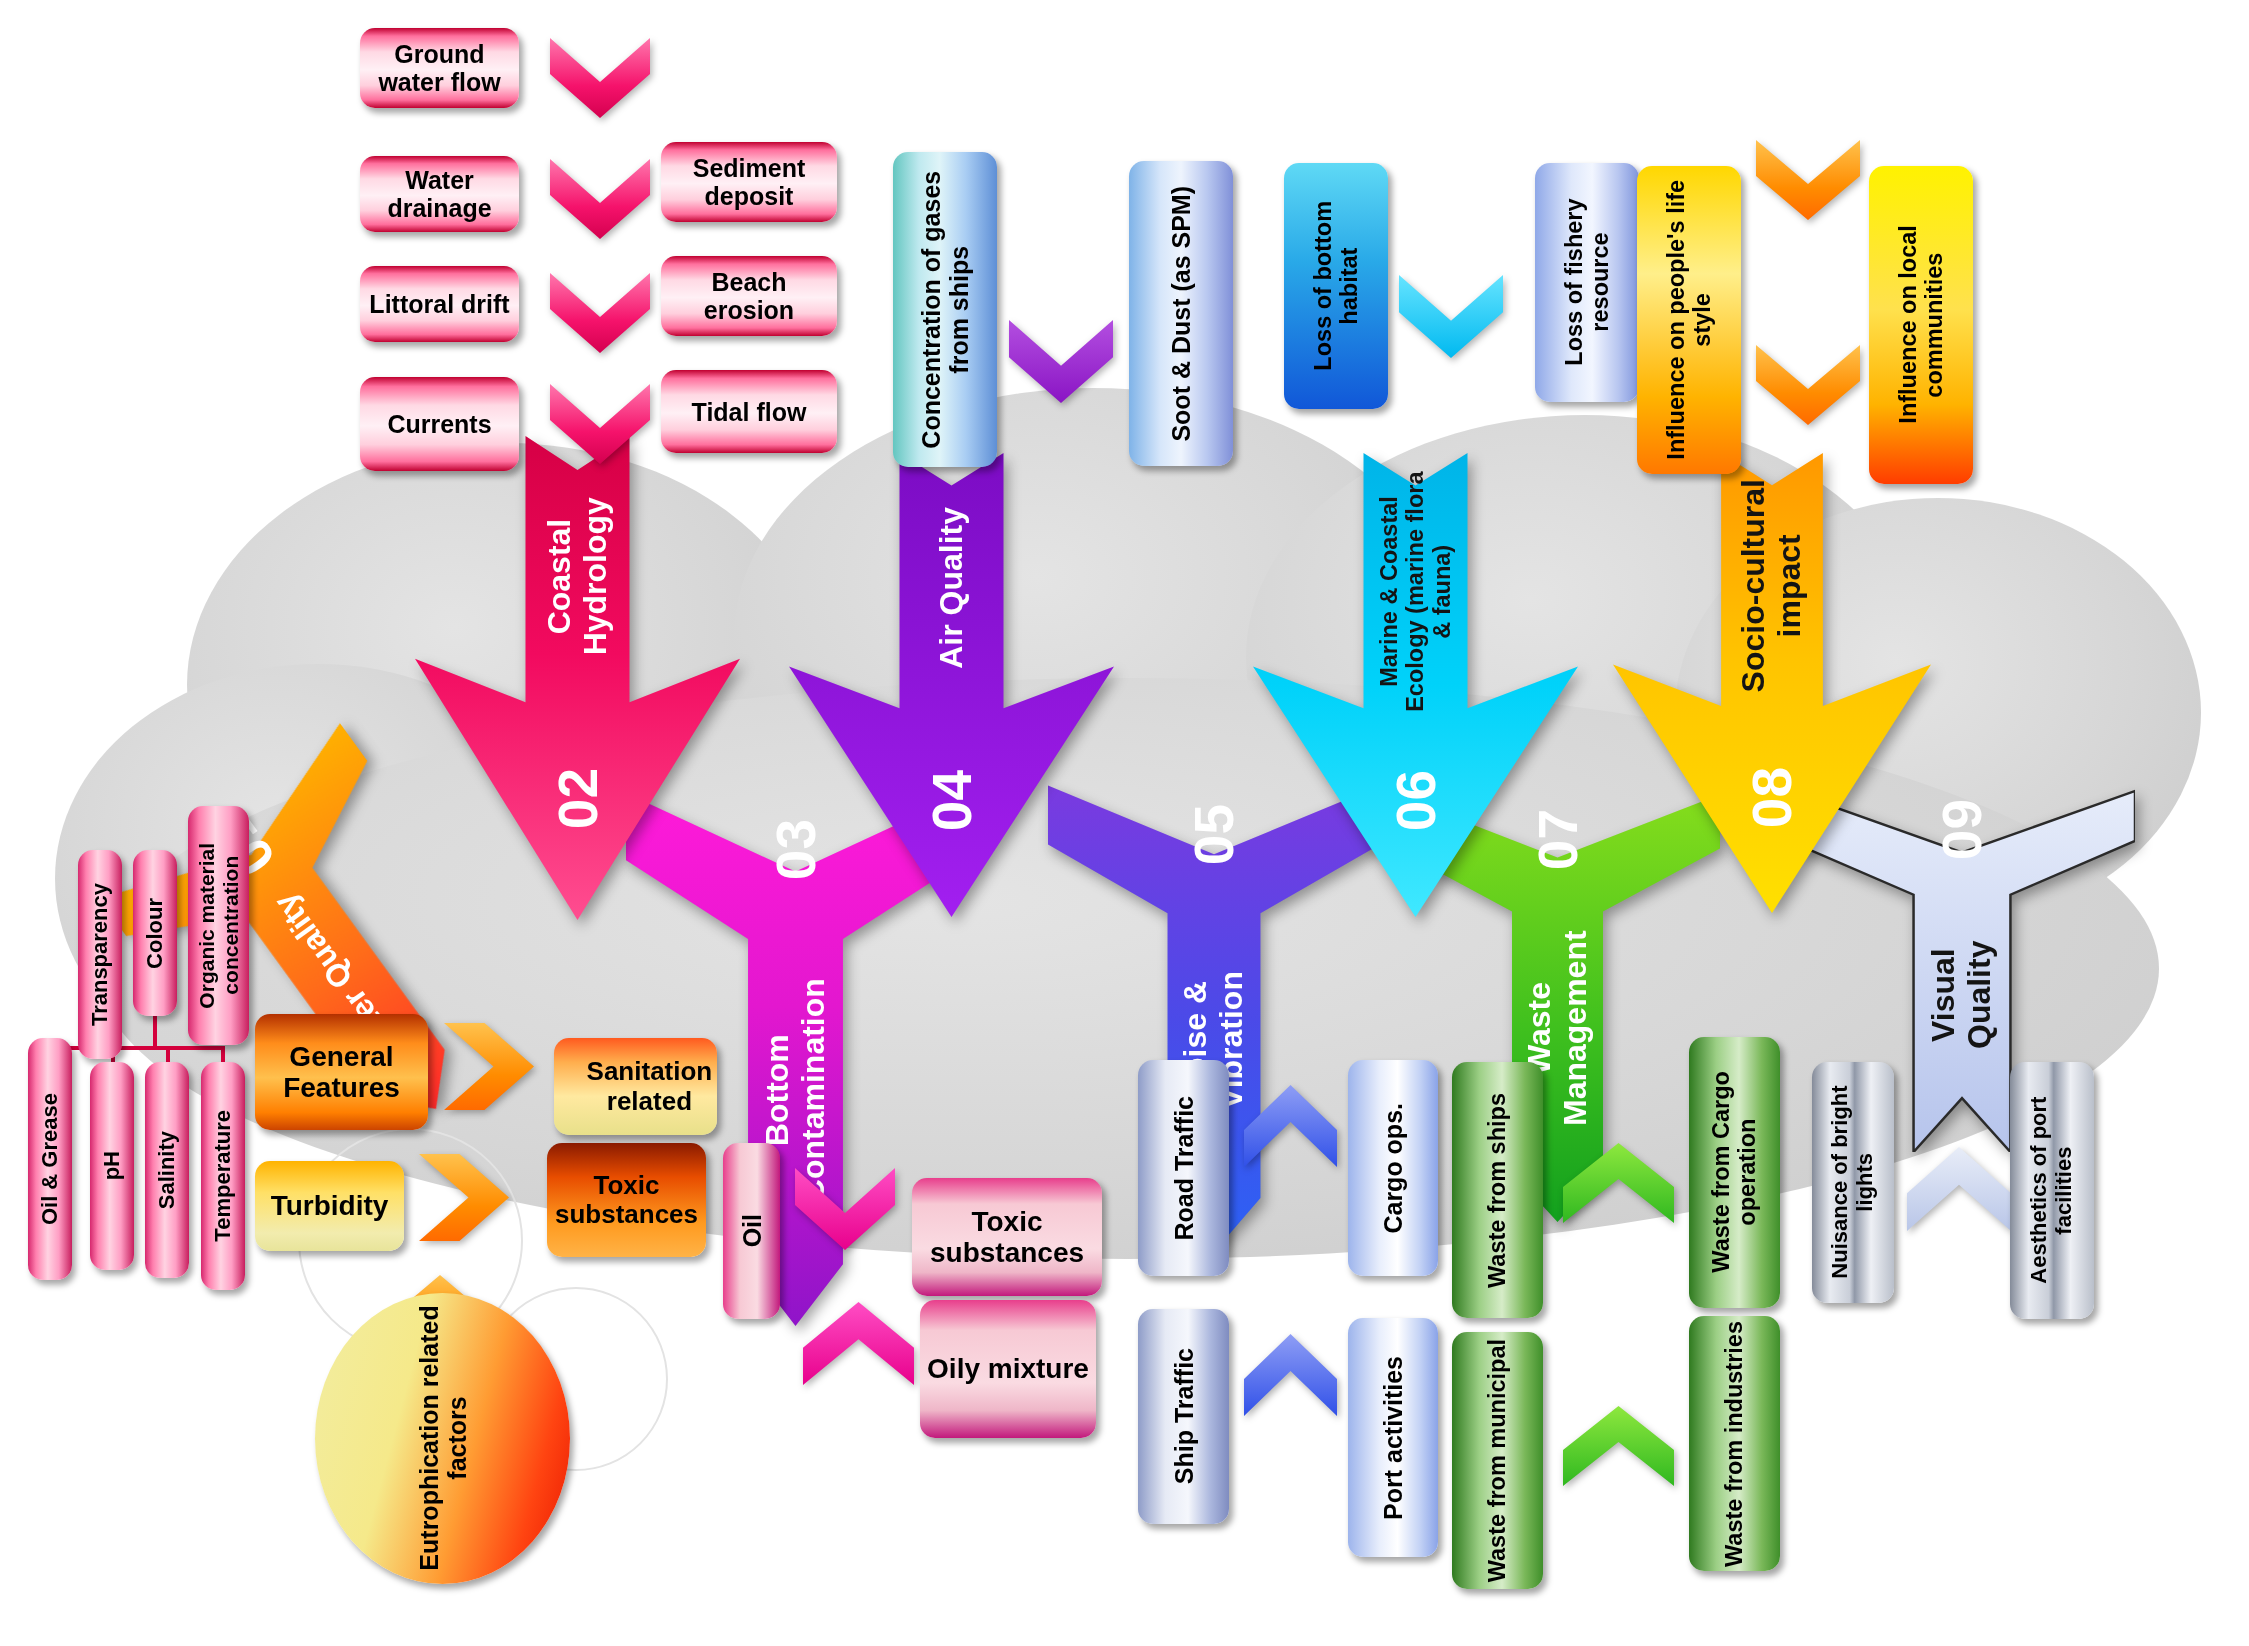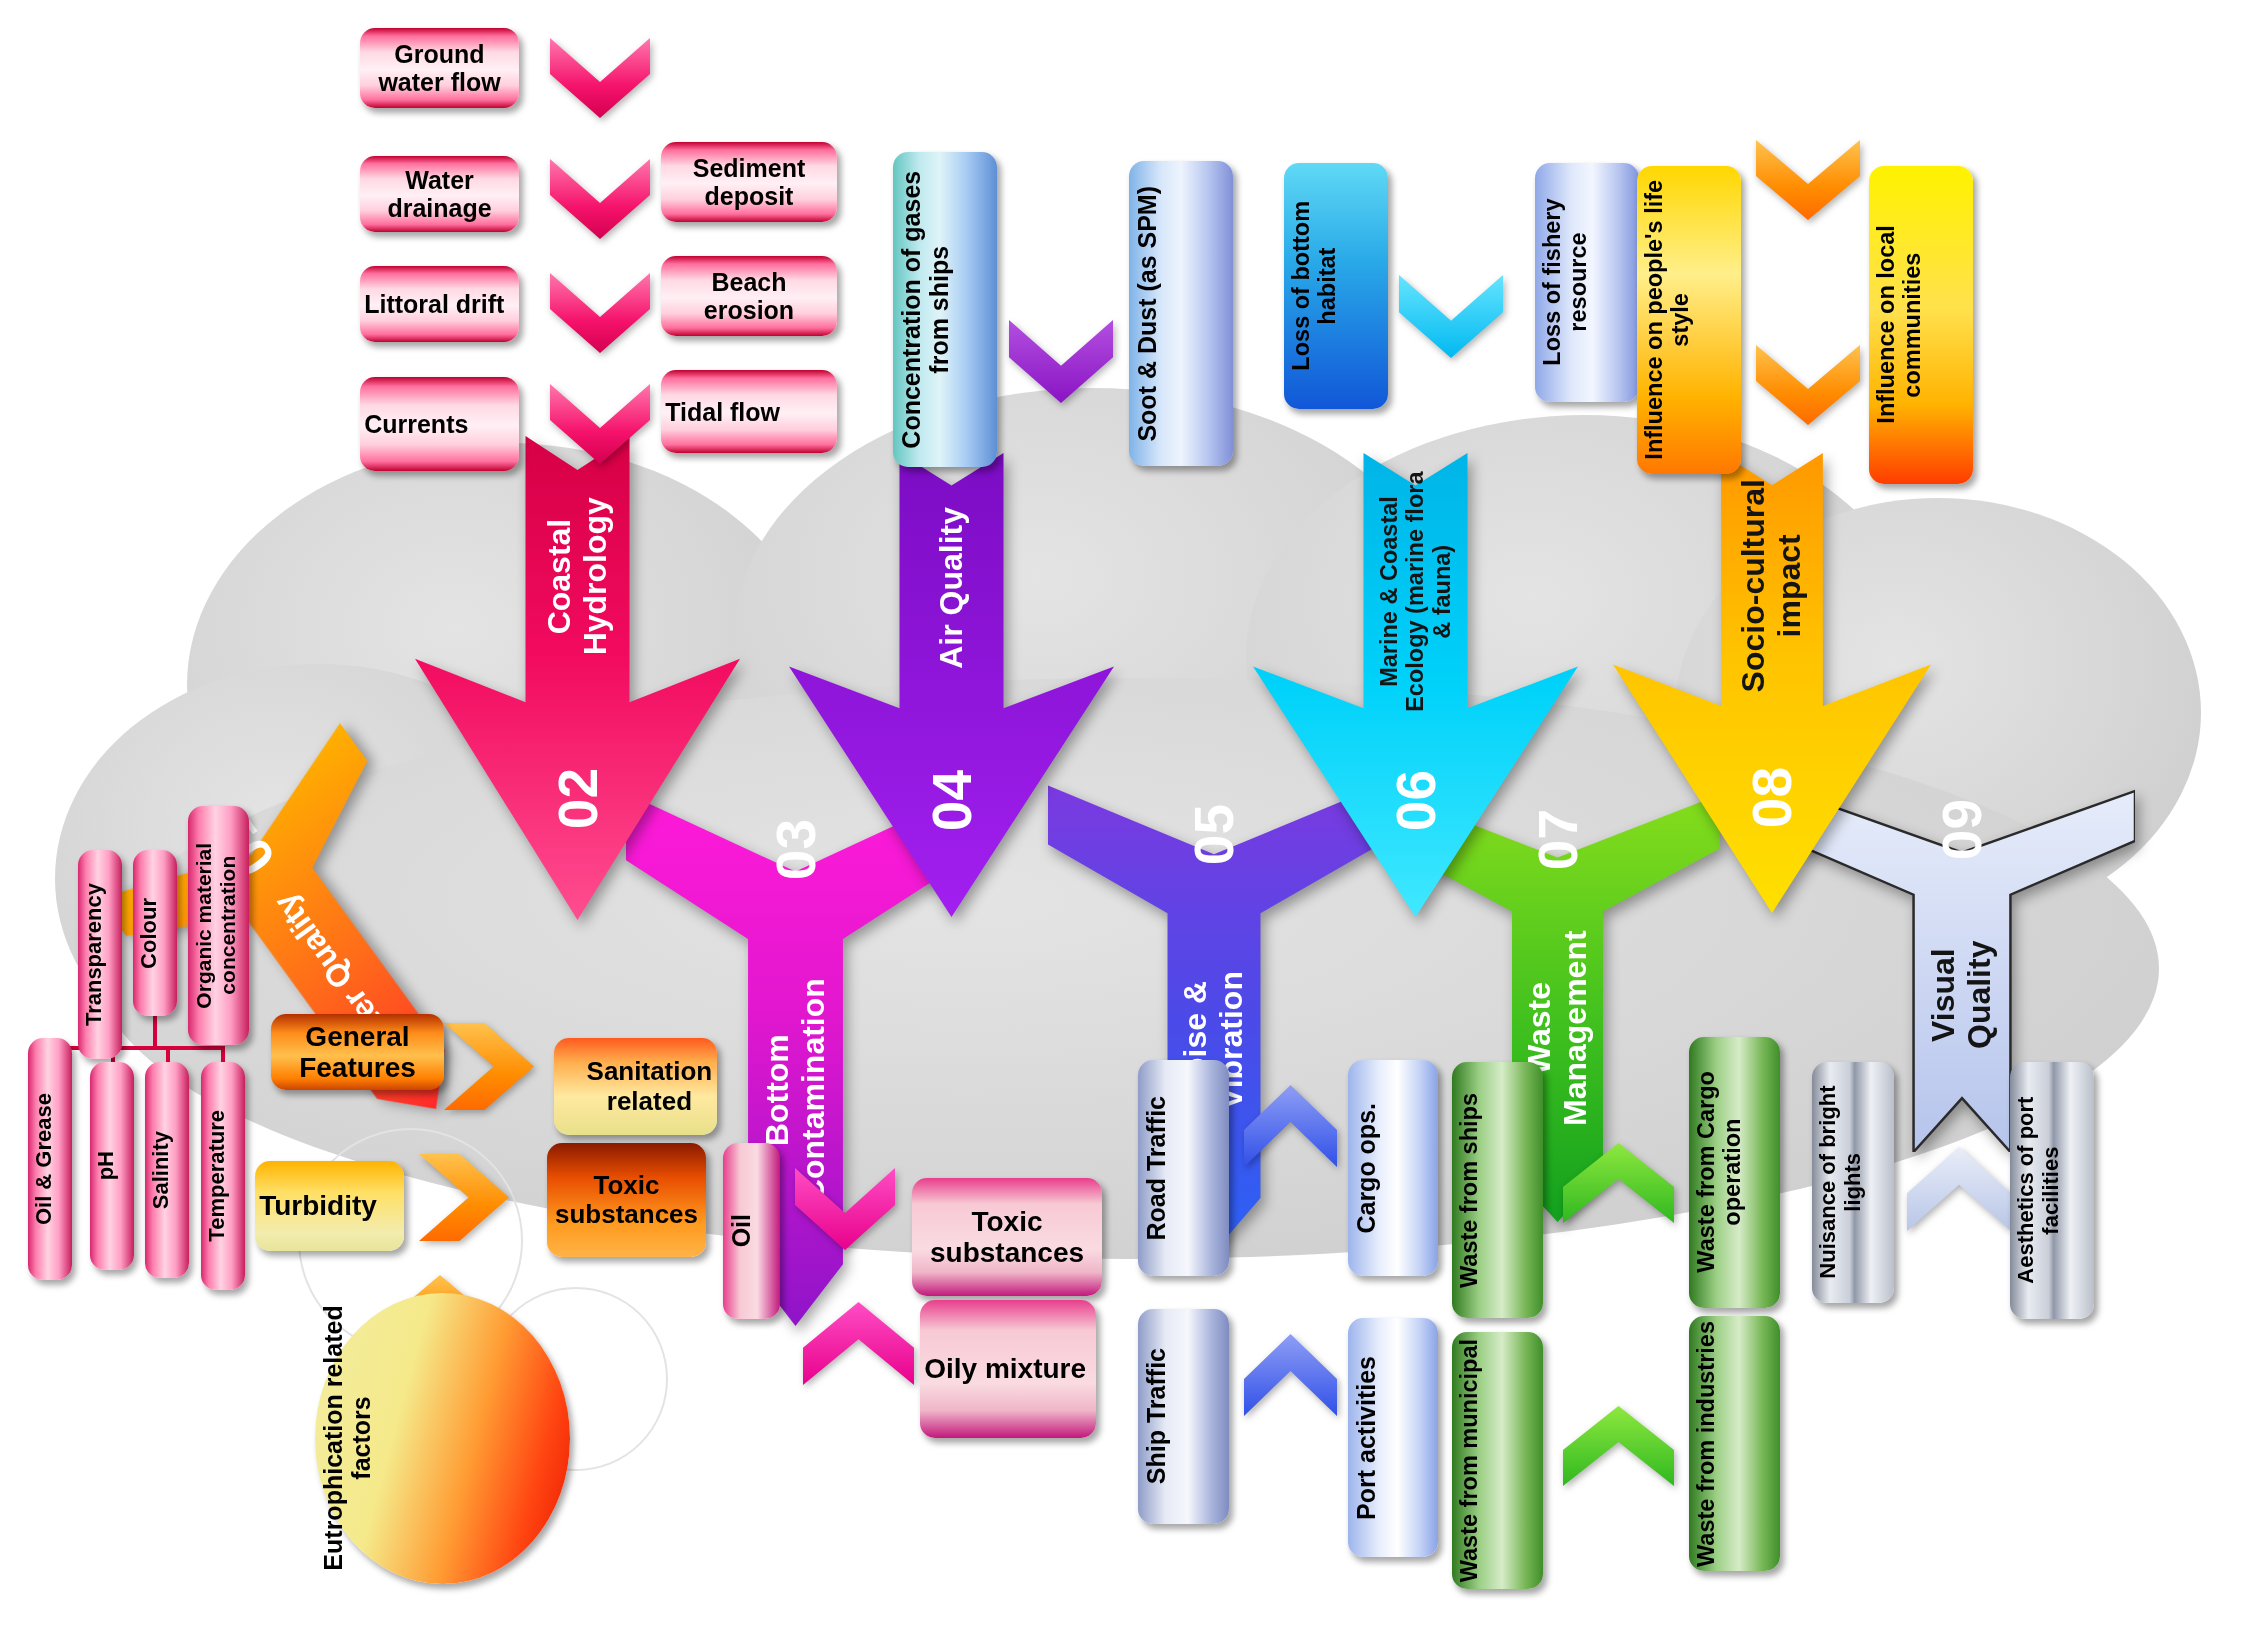--- a/index.html
+++ b/index.html
@@ -3,21 +3,21 @@
 <meta charset="utf-8">
 <style>
   html,body{margin:0;padding:0;background:#ffffff;font-family:"Liberation Sans",sans-serif;}
   #canvas{position:relative;width:2250px;height:1646px;background:#ffffff;overflow:hidden;}
 
   
   .cloud{position:absolute;border-radius:50%;background:radial-gradient(ellipse at 42% 38%, #e4e4e4 0%, #d6d6d6 55%, #c9c9c9 100%);}
   .ring{position:absolute;border-radius:50%;border:2.1px solid #e3e3e3;}
 
   
-  .box{position:absolute;display:flex;align-items:center;text-align:center;
+  .box{position:absolute;display:flex;align-items:center;justify-content:center;text-align:center;
        font-weight:bold;color:#000;border-radius:15px;box-shadow:3.5px 4.8px 6.2px rgba(0,0,0,0.35);
        padding:4.2px;box-sizing:border-box;z-index:30;line-height:1.12;}
   .box span{display:inline-block;max-width:100%;}
   .vtxt{writing-mode:vertical-rl;transform:rotate(180deg);display:inline-block;max-height:100%;}
 
   
   .chev{position:absolute;filter:drop-shadow(2.8px 3.5px 3.5px rgba(0,0,0,0.30));z-index:25;}
   .chev i{display:block;width:100%;height:100%;}
   .c-down{clip-path:polygon(0 0,50% 55%,100% 0,100% 45%,50% 100%,0 45%);}
   .c-up{clip-path:polygon(0 55%,50% 0,100% 55%,100% 100%,50% 45%,0 100%);}
@@ -330,21 +330,21 @@
       <span class="vtxt">Temperature</span>
     </div>
 
   <div class="rline" style="left:46px;top:1046px;width:177px;height:3.5px;"></div>
   <div class="rline" style="left:48px;top:1046px;width:3.5px;height:18px;"></div>
   <div class="rline" style="left:111px;top:1046px;width:3.5px;height:18px;"></div>
   <div class="rline" style="left:166px;top:1046px;width:3.5px;height:18px;"></div>
   <div class="rline" style="left:221px;top:1046px;width:3.5px;height:18px;"></div>
   <div class="rline" style="left:153px;top:1015px;width:3.5px;height:35px;"></div>
 
-  <div class="box g-genfeat" style="left:271px;top:1014px;width:173px;height:76px;font-size:28px;">
+  <div class="box g-genfeat" style="left:255px;top:1014px;width:173px;height:116px;font-size:28px;">
       <span>General Features</span>
     </div>
   <div class="chev" style="left:444px;top:1023px;width:90px;height:87px;">
       <i class="c-right g-chorange"></i>
     </div>
   <div class="box g-sanit" style="left:554px;top:1038px;width:163px;height:97px;font-size:26px;padding-left:32px;">
       <span>Sanitation related</span>
     </div>
 
   <div class="box g-turb" style="left:255px;top:1161px;width:149px;height:90px;font-size:28px;">

